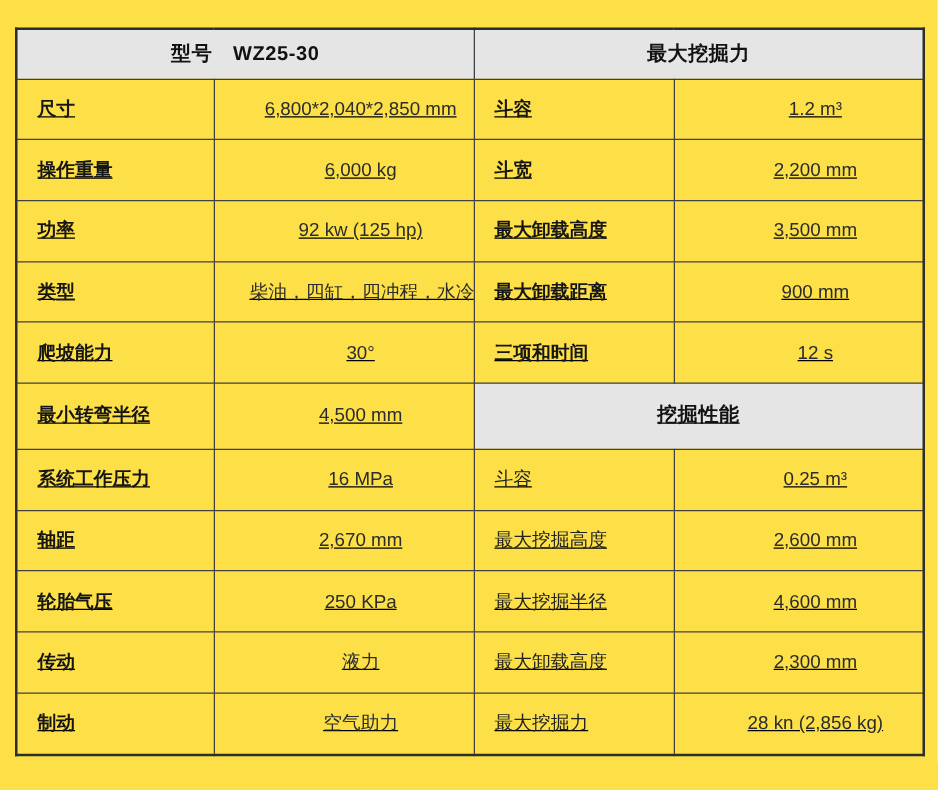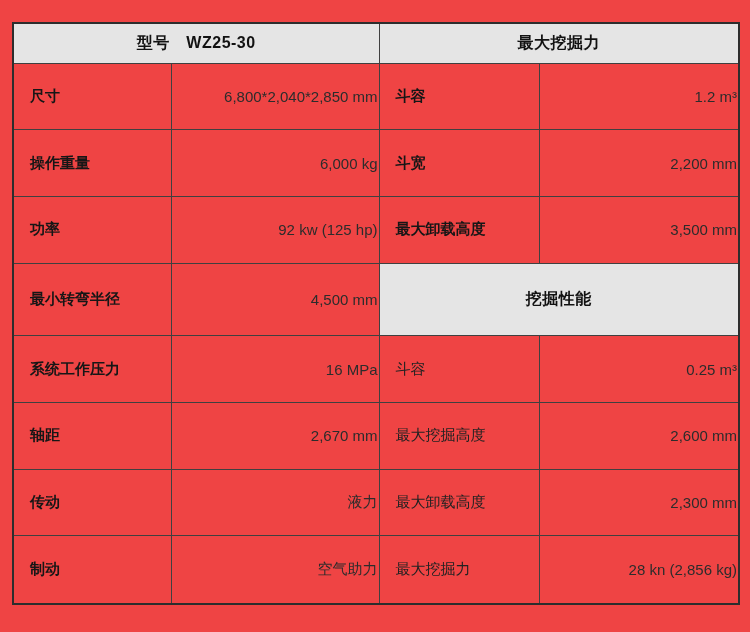--- a/index.html
+++ b/index.html
@@ -4,40 +4,40 @@
 <style>
   html, body {
     margin: 0;
     padding: 0;
     background: #ffffff;
     font-family: "Liberation Sans", "DejaVu Sans", sans-serif;
   }
   .page {
     width: 750px;
     height: 632px;
-    background: #ef4444;
+    background: #fde047;
     box-sizing: border-box;
     padding: 22px 24px 27px 12px;
   }
   table.spec {
     border-collapse: collapse;
     table-layout: fixed;
     width: 726px;
     height: 583px;
     border: 2px solid #2d2d2d;
   }
   table.spec th, table.spec td {
     border: 1px solid #404040;
     box-sizing: border-box;
     overflow: hidden;
     white-space: nowrap;
     vertical-align: middle;
   }
   thead tr { height: 40px; }
-  tbody tr { height: 22px; }
+  tbody tr { height: 22px; text-decoration: underline; }
   th.hdr {
     background: #e5e5e5;
     color: #121212;
     font-size: 16px;
     font-weight: bold;
     text-align: center;
     letter-spacing: 0.5px;
   }
   td.lbl {
     font-size: 15px;
@@ -45,21 +45,21 @@
     color: #161616;
     padding-left: 16px;
     text-align: left;
   }
   td.lbl.normal { font-weight: normal; color: #222222; }
   td.val {
     font-size: 15px;
     font-weight: normal;
     color: #2c2c2c;
     padding-left: 28px;
-    text-align: right;
+    text-align: center;
   }
 </style>
 </head>
 <body>
 
 <div class="page">
   <table class="spec">
     <colgroup>
       <col style="width:158px">
       <col style="width:208px">
@@ -85,35 +85,53 @@
         <td class="lbl">斗宽</td>
         <td class="val">2,200 mm</td>
       </tr>
       <tr>
         <td class="lbl">功率</td>
         <td class="val">92 kw (125 hp)</td>
         <td class="lbl">最大卸载高度</td>
         <td class="val">3,500 mm</td>
       </tr>
       <tr>
+        <td class="lbl">类型</td>
+        <td class="val">柴油，四缸，四冲程，水冷</td>
+        <td class="lbl">最大卸载距离</td>
+        <td class="val">900 mm</td>
+      </tr>
+      <tr>
+        <td class="lbl">爬坡能力</td>
+        <td class="val">30°</td>
+        <td class="lbl">三项和时间</td>
+        <td class="val">12 s</td>
+      </tr>
+      <tr>
         <td class="lbl">最小转弯半径</td>
         <td class="val">4,500 mm</td>
         <th class="hdr" colspan="2">挖掘性能</th>
       </tr>
       <tr>
         <td class="lbl">系统工作压力</td>
         <td class="val">16 MPa</td>
         <td class="lbl normal">斗容</td>
         <td class="val">0.25 m³</td>
       </tr>
       <tr>
         <td class="lbl">轴距</td>
         <td class="val">2,670 mm</td>
         <td class="lbl normal">最大挖掘高度</td>
         <td class="val">2,600 mm</td>
+      </tr>
+      <tr>
+        <td class="lbl">轮胎气压</td>
+        <td class="val">250 KPa</td>
+        <td class="lbl normal">最大挖掘半径</td>
+        <td class="val">4,600 mm</td>
       </tr>
       <tr>
         <td class="lbl">传动</td>
         <td class="val">液力</td>
         <td class="lbl normal">最大卸载高度</td>
         <td class="val">2,300 mm</td>
       </tr>
       <tr>
         <td class="lbl">制动</td>
         <td class="val">空气助力</td>

